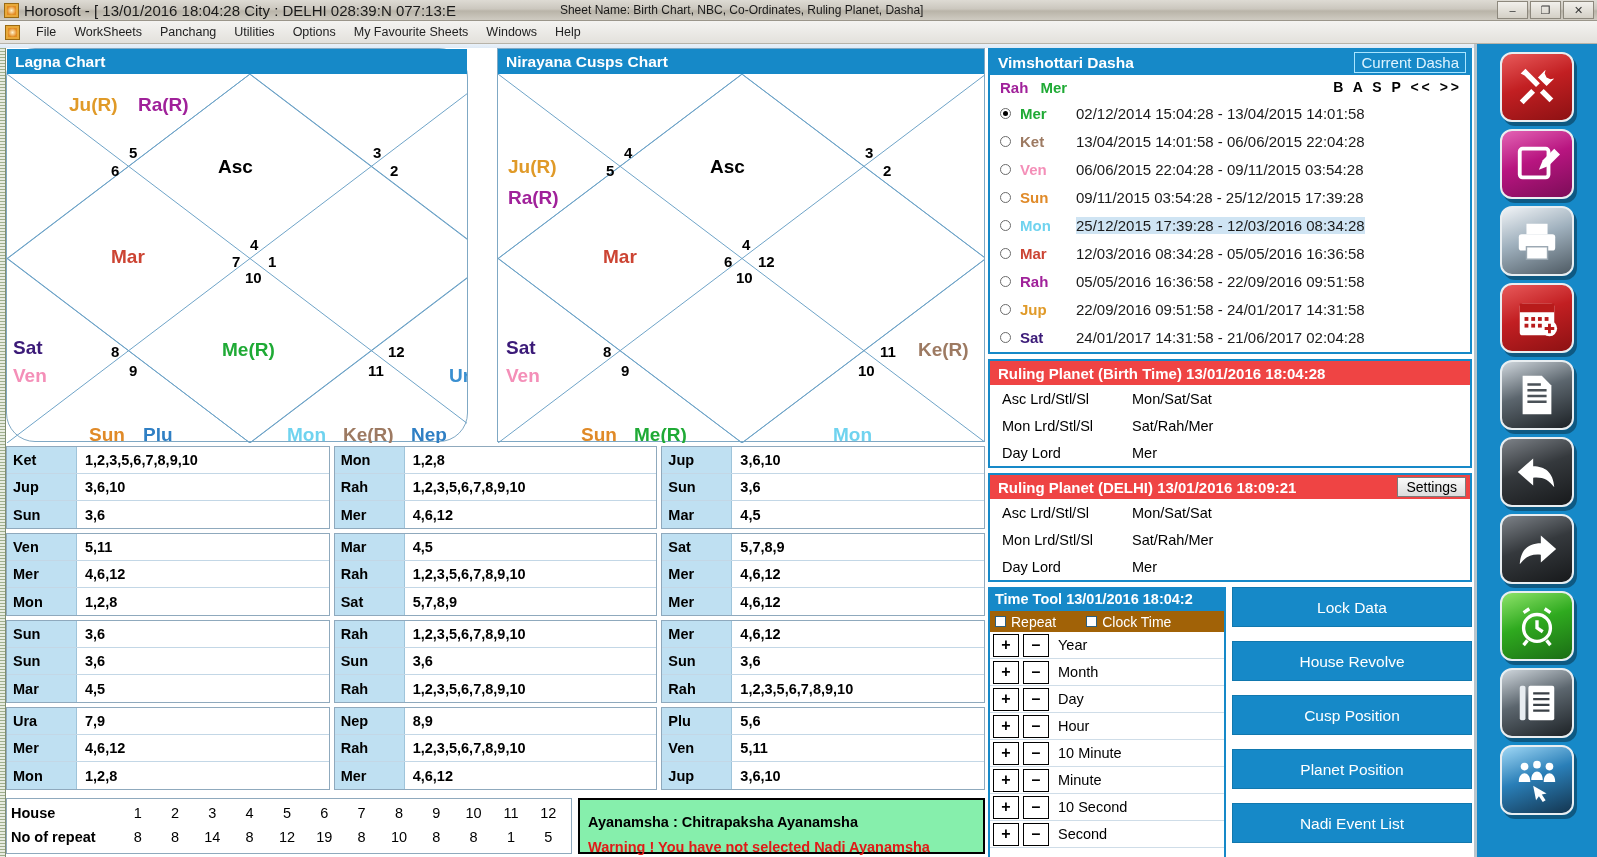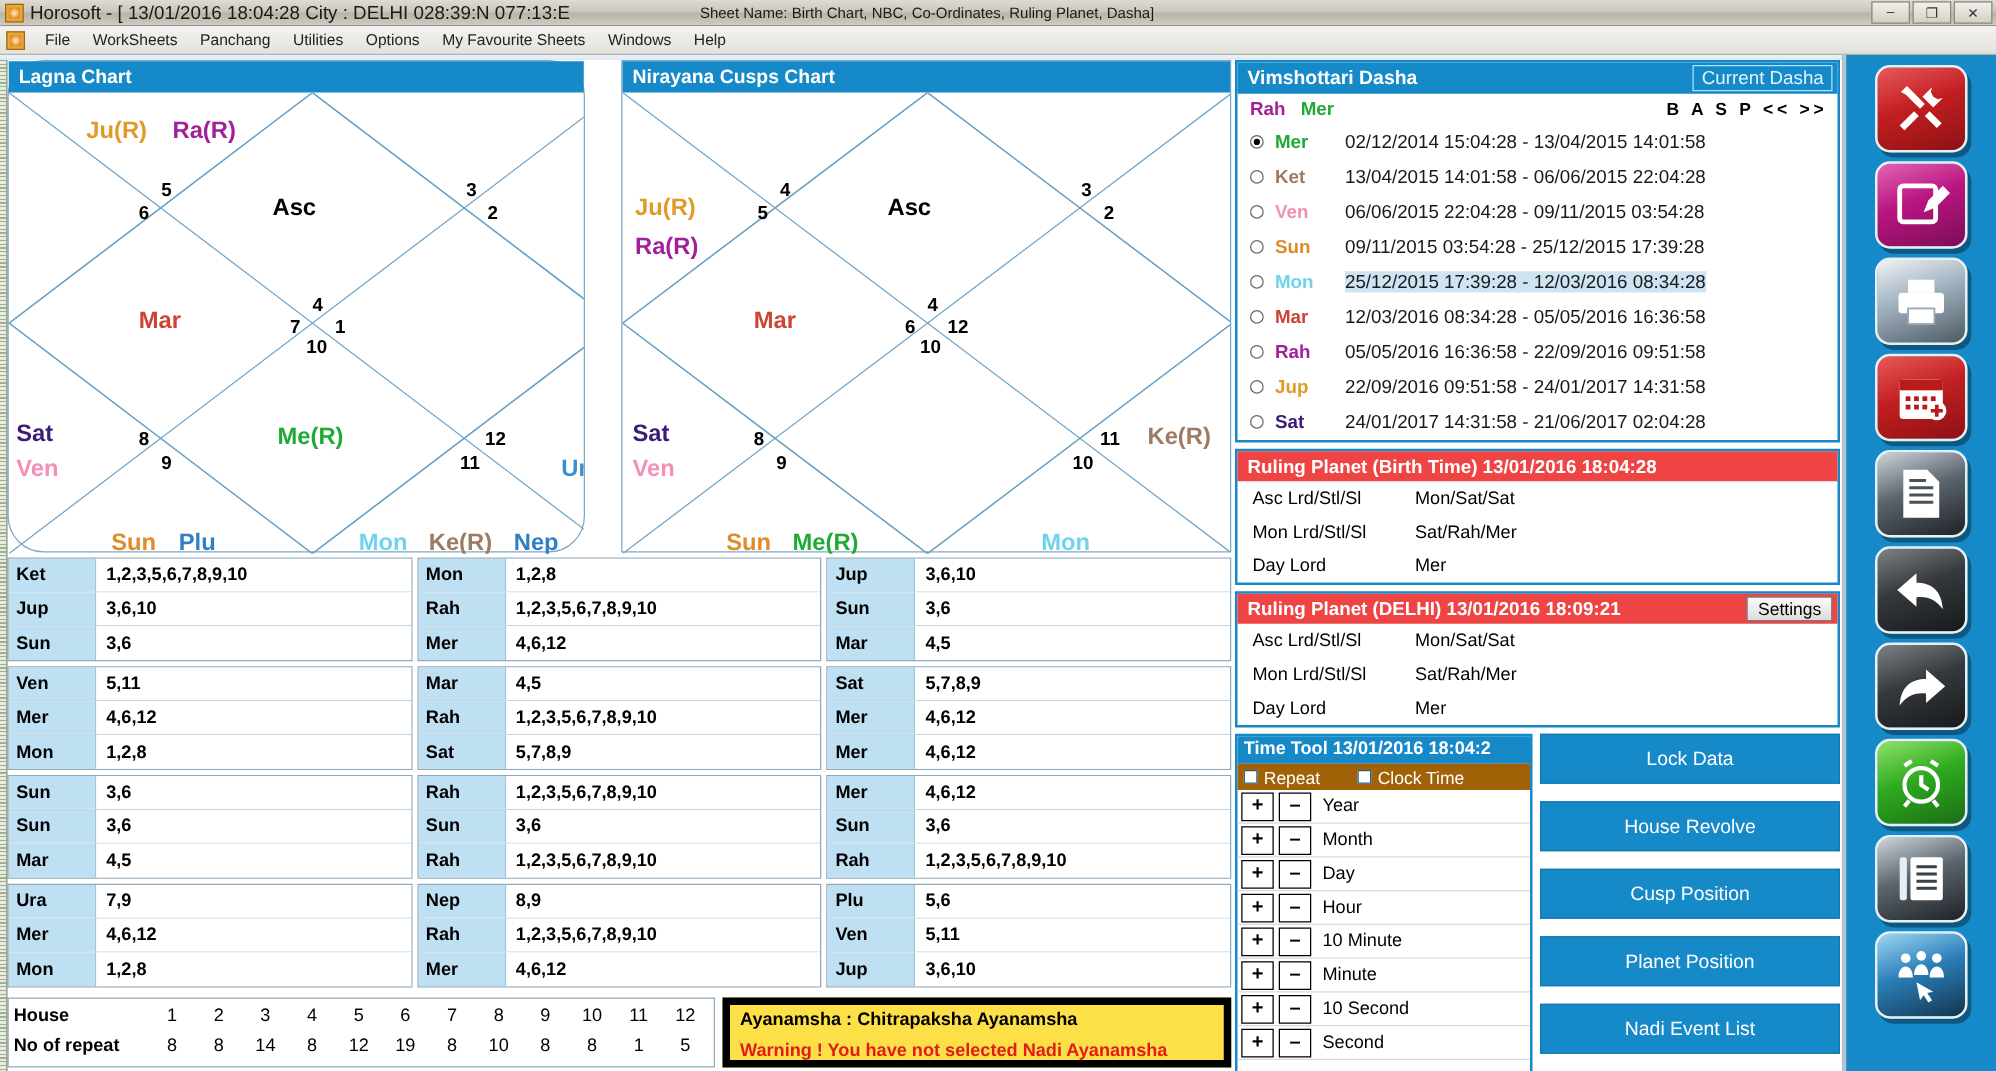--- a/index.html
+++ b/index.html
@@ -83,21 +83,21 @@
     font-weight:bold; display:flex; align-items:center; padding-left:8px; }
 
   
   .bottomstrip{ position:absolute; left:6px; top:798px; width:979px; height:56px;
     display:flex; gap:6px; }
   .housebox{ width:566px; border:1px solid #8fa9bd; background:#fff; padding:2px 4px; }
   .hrow{ display:flex; align-items:center; height:24px; }
   .hlbl{ width:108px; font-size:14.5px; font-weight:bold; color:#000; }
   .hcellset{ display:flex; flex:1; }
   .hcell{ flex:1; text-align:center; font-size:14.5px; color:#000; }
-  .ayanbox{ flex:1; border:6px solid #000000; background:#fde047; padding:0 0 0 8px; }
+  .ayanbox{ flex:1; border:2px solid #000000; background:#86efac; padding:10px 0 0 8px; }
   .ayan1{ font-size:14.5px; font-weight:bold; color:#000; line-height:25px;}
   .ayan2{ font-size:14.5px; font-weight:bold; color:#e01b18; line-height:25px;}
 
   
   .rcol{ position:absolute; left:988px; top:48px; width:484px; height:809px; }
   .dashabox{ border:2px solid #1689c8; background:#fff; height:306px; }
   .dasha-hdr{ background:#1689c8; color:#fff; height:25px; display:flex;
     align-items:center; padding-left:8px; font-size:15.5px; font-weight:bold;
     justify-content:space-between; }
   .cur-dasha{ border:1.5px solid #a9e5ff; color:#dff4ff; font-size:15px;

